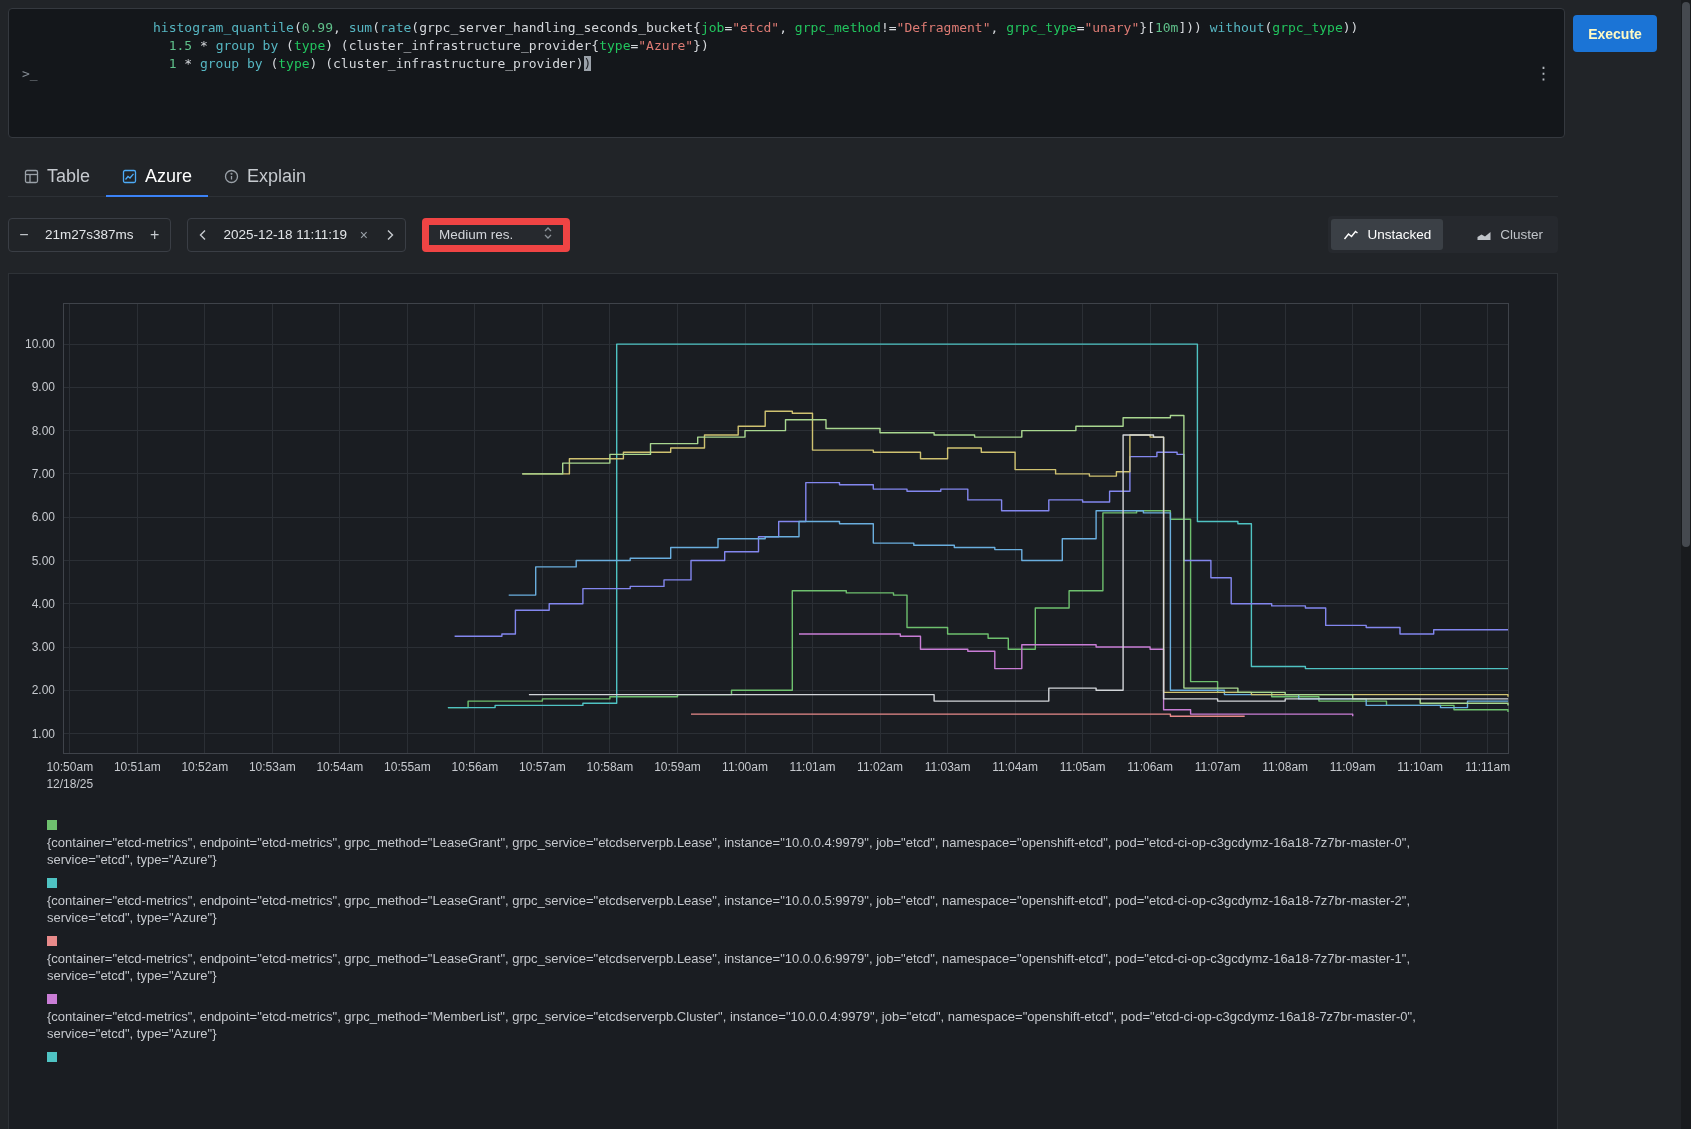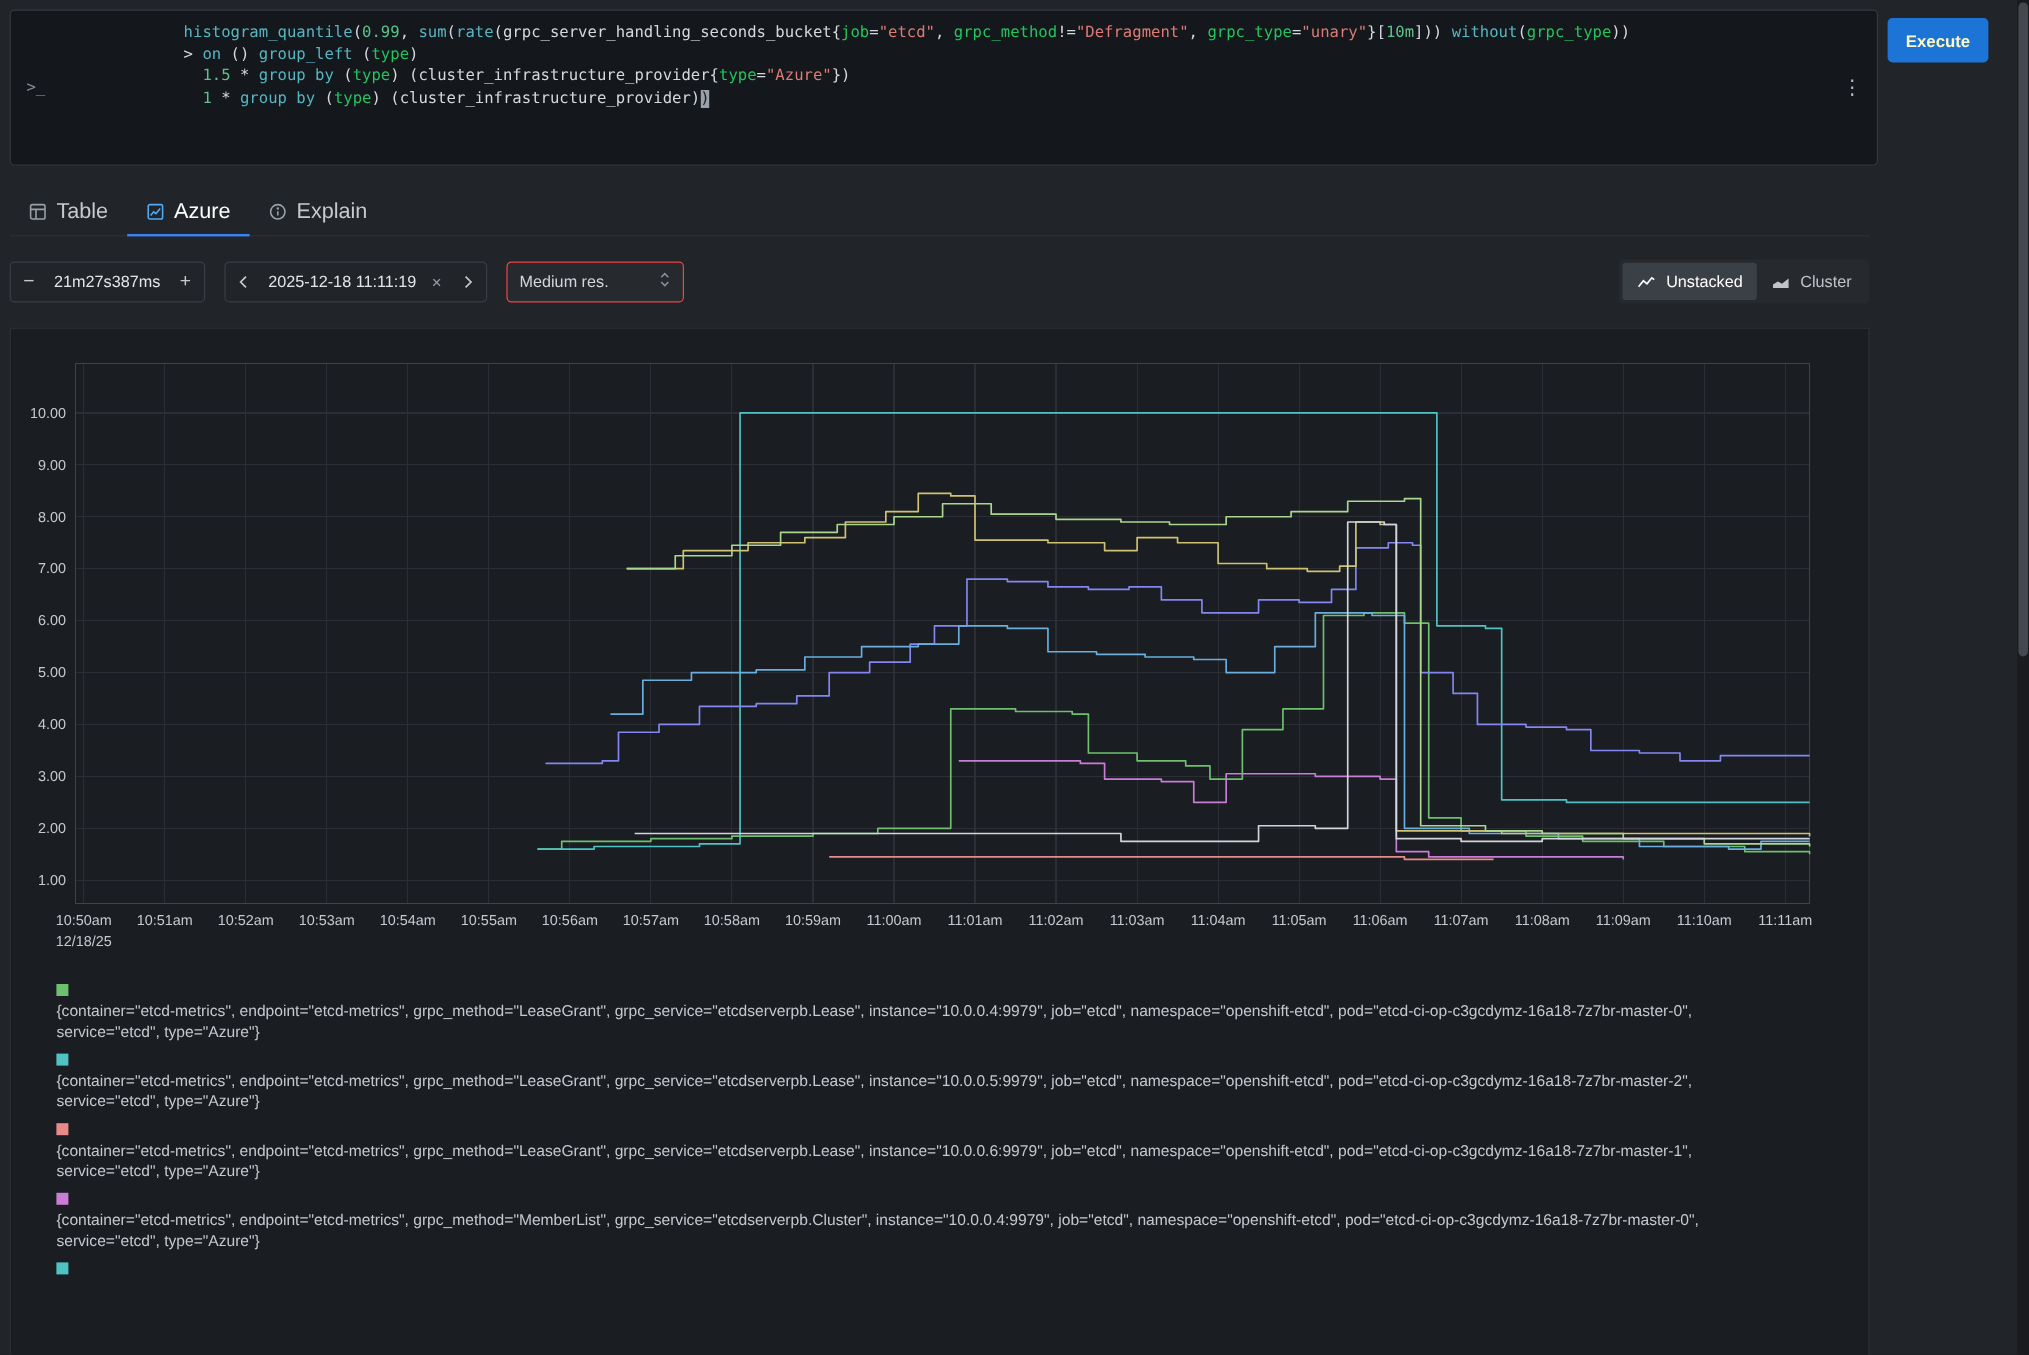--- a/index.html
+++ b/index.html
@@ -55,26 +55,26 @@
   
   .controls { display:flex; align-items:center; gap:16px; margin:19px 8px 0 8px; width:1550px; }
   .ctl-group { display:flex; align-items:center; height:34px; border:1px solid #3a3e45; border-radius:4px; }
   .ctl-btn {
     min-width:30px; height:32px; display:flex; align-items:center; justify-content:center;
     color:#c6cacf; font-size:16px; cursor:pointer; background:transparent; border:none; font-family:inherit;
   }
   .ctl-btn.small { min-width:22px; font-size:14px; color:#9aa1a8; }
   .ctl-value { padding:0 6px; font-size:13.5px; color:#e3e6e9; white-space:nowrap; }
   .res-select {
-    width:148px; height:34px; border:1px solid #ef4444; border-radius:4px; background:#26292e;
+    width:148px; height:34px; border:7px solid #ef4444; border-radius:4px; background:#26292e;
     display:flex; align-items:center; justify-content:space-between; padding:0 10px;
     font-size:13.5px; color:#d2d5da; cursor:pointer;
   }
   .spacer { flex:1; }
-  .segmented { display:flex; align-items:stretch; background:#26292e; border-radius:4px; padding:3px; height:37px; }
+  .segmented { display:flex; align-items:stretch; background:#26292e; border-radius:4px; padding:3px; height:37px;gap:21px; }
   .seg-opt {
     display:flex; align-items:center; gap:8px; padding:0 12px;
     font-size:13.5px; color:#c0c4c9; border-radius:3px; cursor:pointer;
   }
   .seg-opt.active { background:#3b4046; color:#fff; }
   .seg-ic svg { display:block; }
 
   
   .graph-panel { margin:20px 8px 0 8px; width:1550px; height:1200px; border:1px solid #2e3237; background:#1a1d22; }
   #chart-svg { display:block; }
@@ -95,21 +95,20 @@
   .scroll-thumb { position:absolute; top:2px; right:1px; width:8px; height:545px; border-radius:4px; background:#45494f; }
 </style>
 </head>
 <body>
 
 <div class="top-row">
   <div class="editor">
     <div class="prompt">&gt;_</div>
     <div class="code" id="code-lines">
         <div class="code-line"><span class="tk-fn">histogram_quantile</span><span class="tk-pl">(</span><span class="tk-num">0.99</span><span class="tk-pl">, </span><span class="tk-fn">sum</span><span class="tk-pl">(</span><span class="tk-fn">rate</span><span class="tk-pl">(</span><span class="tk-pl">grpc_server_handling_seconds_bucket</span><span class="tk-pl">{</span><span class="tk-lbl">job</span><span class="tk-pl">=</span><span class="tk-str">"etcd"</span><span class="tk-pl">, </span><span class="tk-lbl">grpc_method</span><span class="tk-pl">!=</span><span class="tk-str">"Defragment"</span><span class="tk-pl">, </span><span class="tk-lbl">grpc_type</span><span class="tk-pl">=</span><span class="tk-str">"unary"</span><span class="tk-pl">}[</span><span class="tk-num">10m</span><span class="tk-pl">])) </span><span class="tk-fn">without</span><span class="tk-pl">(</span><span class="tk-lbl">grpc_type</span><span class="tk-pl">))</span></div>
-        <div class="code-line"><span class="tk-pl">&gt; </span><span class="tk-fn">on</span><span class="tk-pl"> () </span><span class="tk-fn">group_left</span><span class="tk-pl"> (</span><span class="tk-lbl">type</span><span class="tk-pl">)</span></div>
         <div class="code-line"><span class="tk-pl">  </span><span class="tk-num">1.5</span><span class="tk-pl"> * </span><span class="tk-fn">group by</span><span class="tk-pl"> (</span><span class="tk-lbl">type</span><span class="tk-pl">) (cluster_infrastructure_provider{</span><span class="tk-lbl">type</span><span class="tk-pl">=</span><span class="tk-str">"Azure"</span><span class="tk-pl">})</span></div>
         <div class="code-line"><span class="tk-pl">  </span><span class="tk-num">1</span><span class="tk-pl"> * </span><span class="tk-fn">group by</span><span class="tk-pl"> (</span><span class="tk-lbl">type</span><span class="tk-pl">) (cluster_infrastructure_provider)</span><span class="tk-cursor">)</span></div>
       </div>
     <div class="kebab">⋮</div>
   </div>
   <button class="execute-btn">Execute</button>
 </div>
 
 <div class="tabs">
   <div class="tab">

